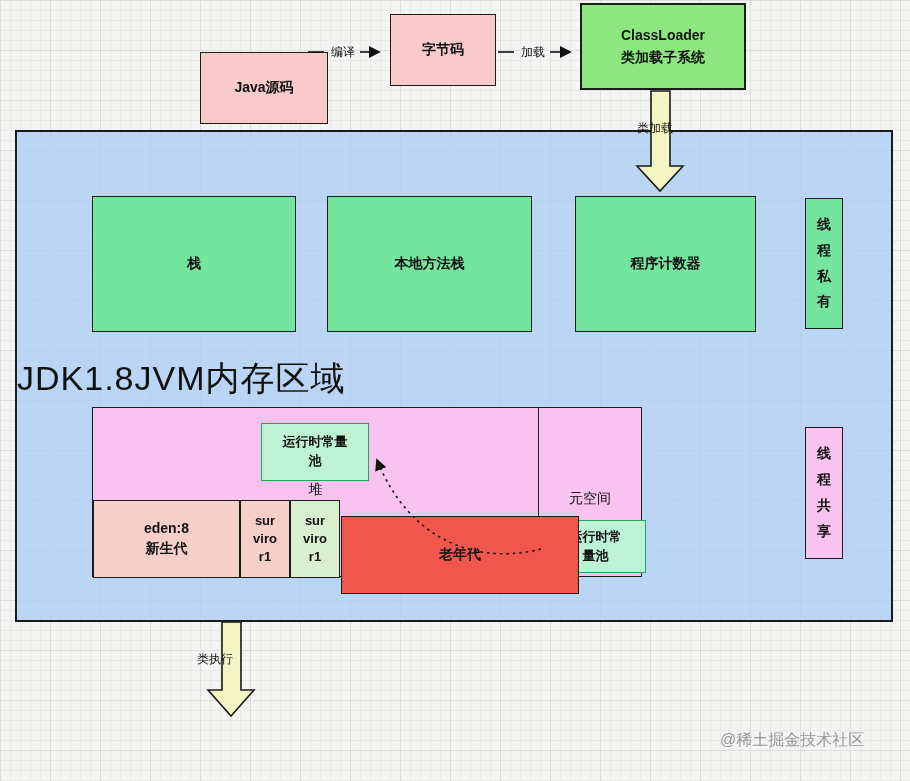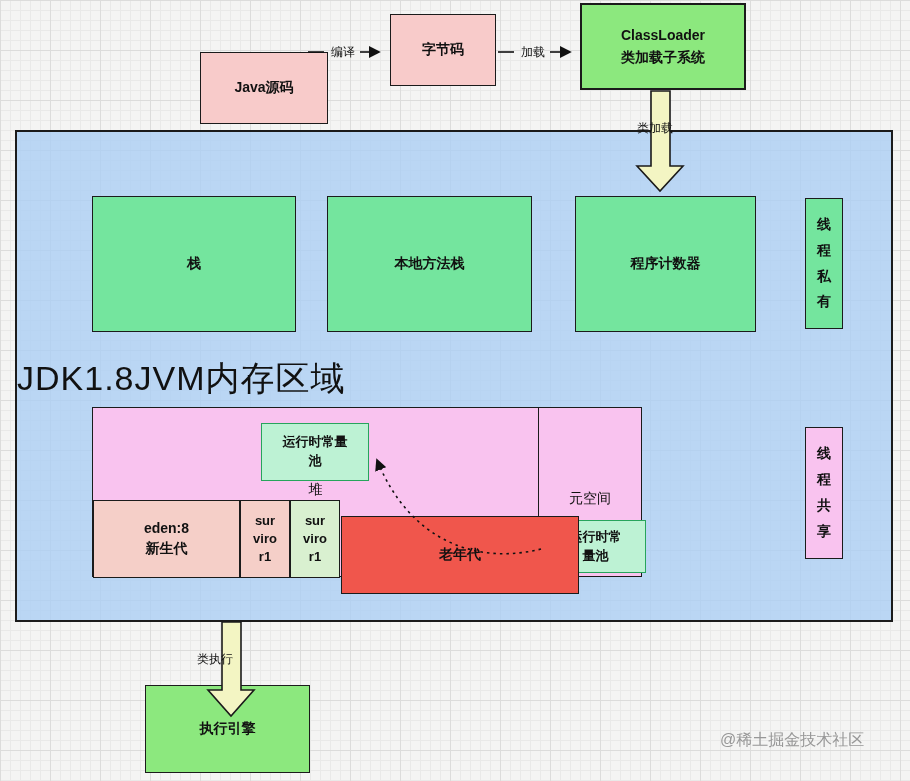--- a/index.html
+++ b/index.html
@@ -166,21 +166,20 @@
       <div class="box gen" style="left:248px; top:92px; width:238px; height:78px; background:#f0564c; font-size:14px;margin-top:16px;">老年代</div>
     </div>
 
 
     <div class="box pinkshare vbox" style="left:788px; top:295px; width:38px; height:132px;">线
 程
 共
 享</div>
   </div>
 
-  <div class="box flowgreen" style="left:145px; top:685px; width:165px; height:88px;">执行引擎</div>
 
   <div class="watermark">@稀土掘金技术社区</div>
 
   <svg class="arrows" width="910" height="781" viewBox="0 0 910 781" xmlns="http://www.w3.org/2000/svg">
     <defs>
       <marker id="ah" viewBox="0 0 10 10" refX="8.5" refY="5" markerWidth="7.5" markerHeight="7.5" orient="auto-start-reverse">
         <path d="M0,0 L10,5 L0,10 z" fill="#111"></path>
       </marker>
     </defs>
 

